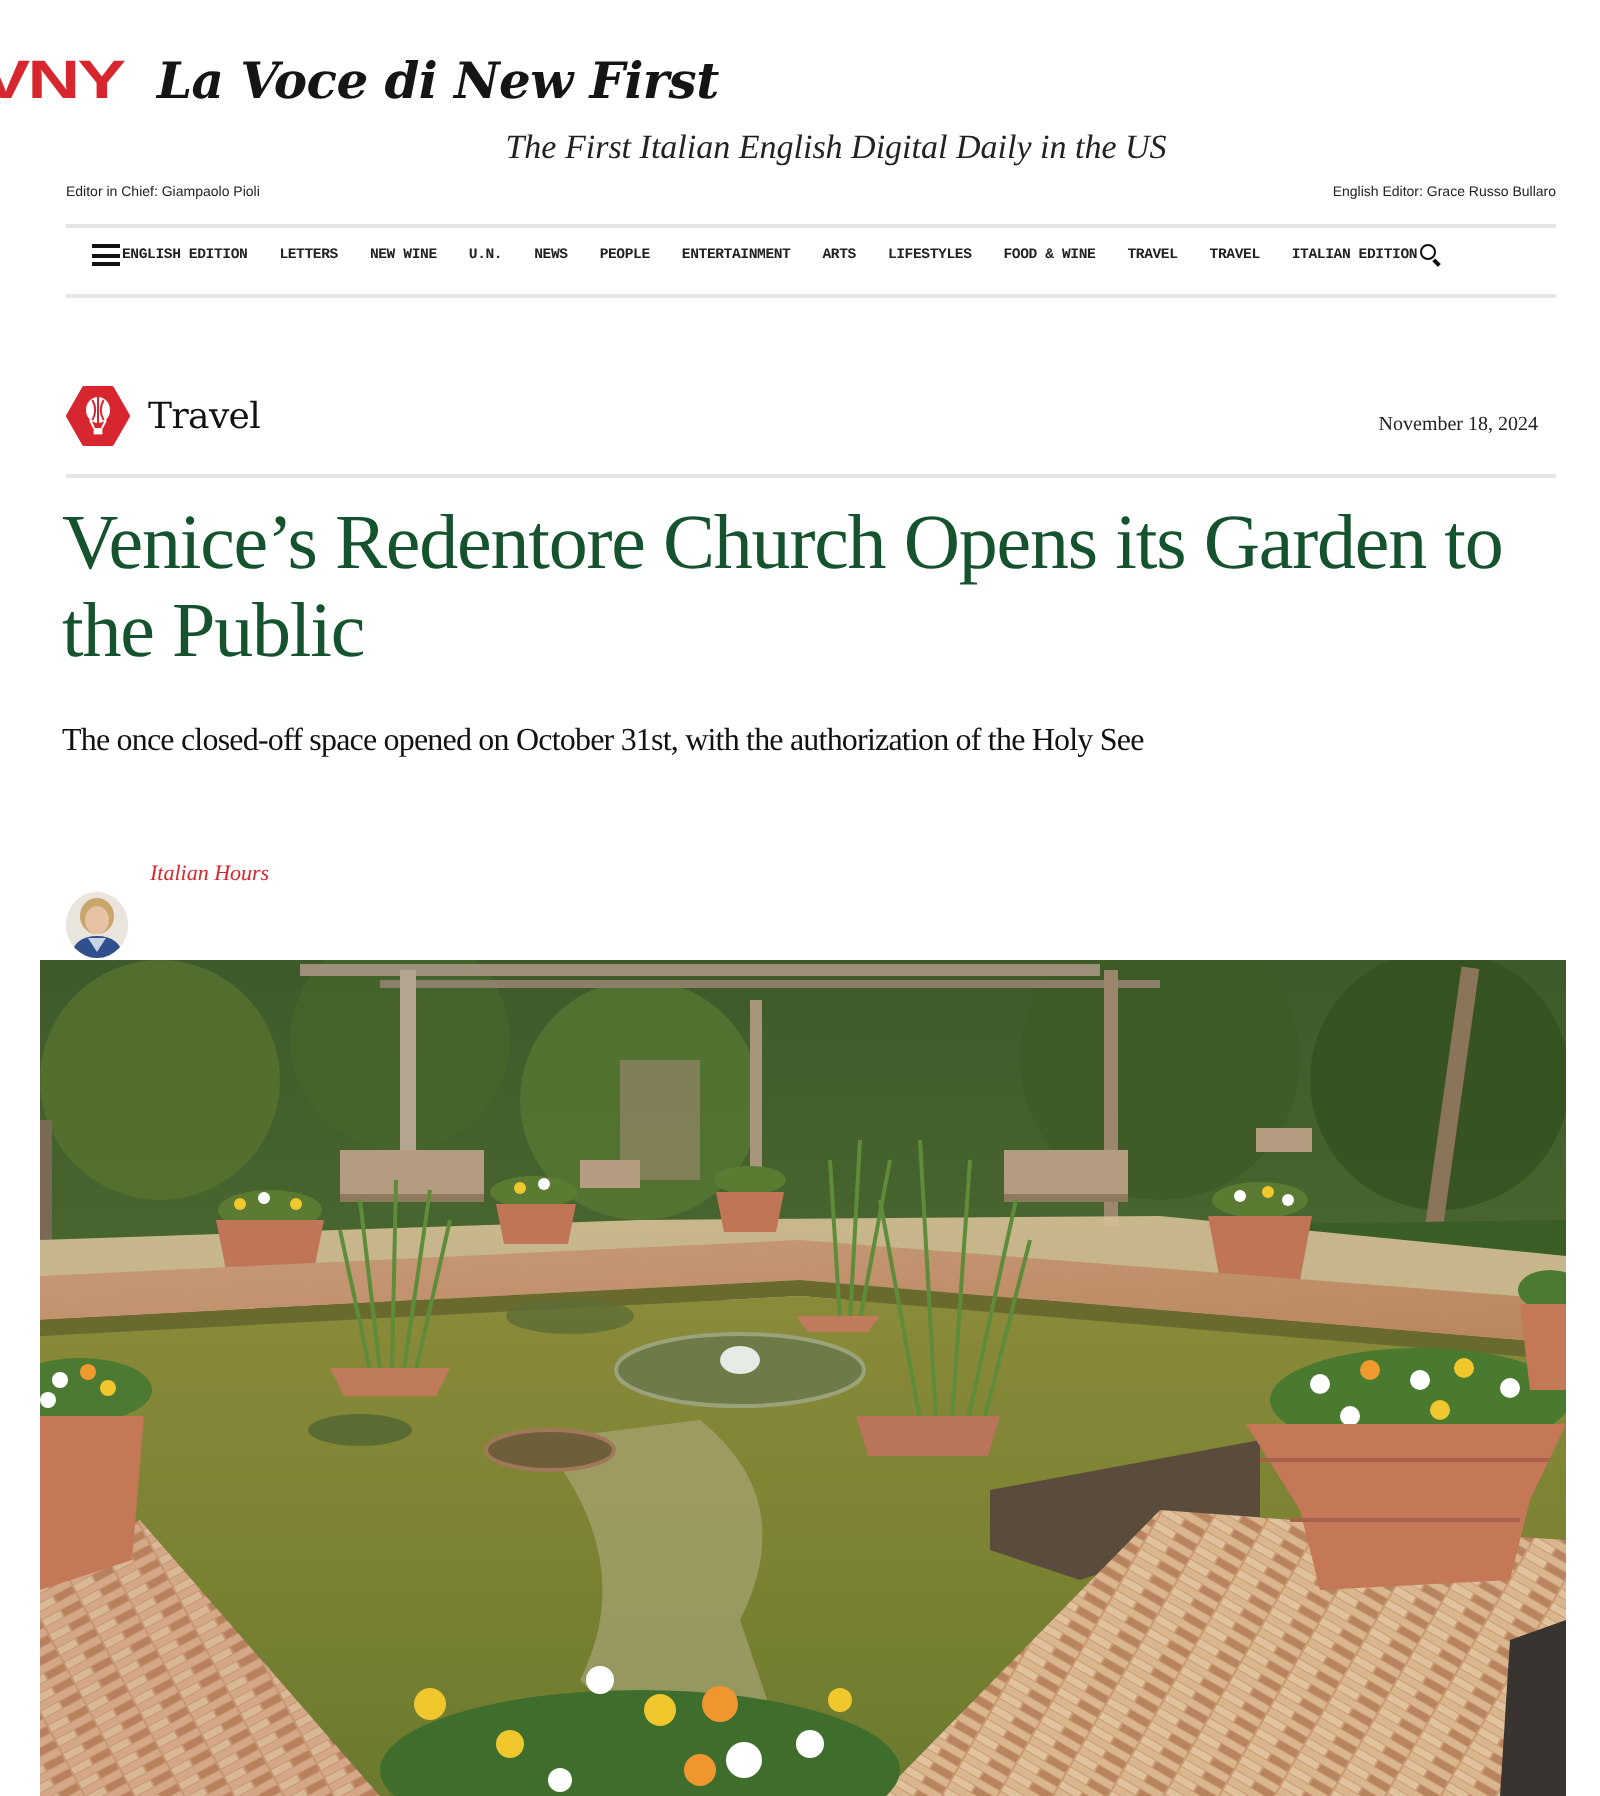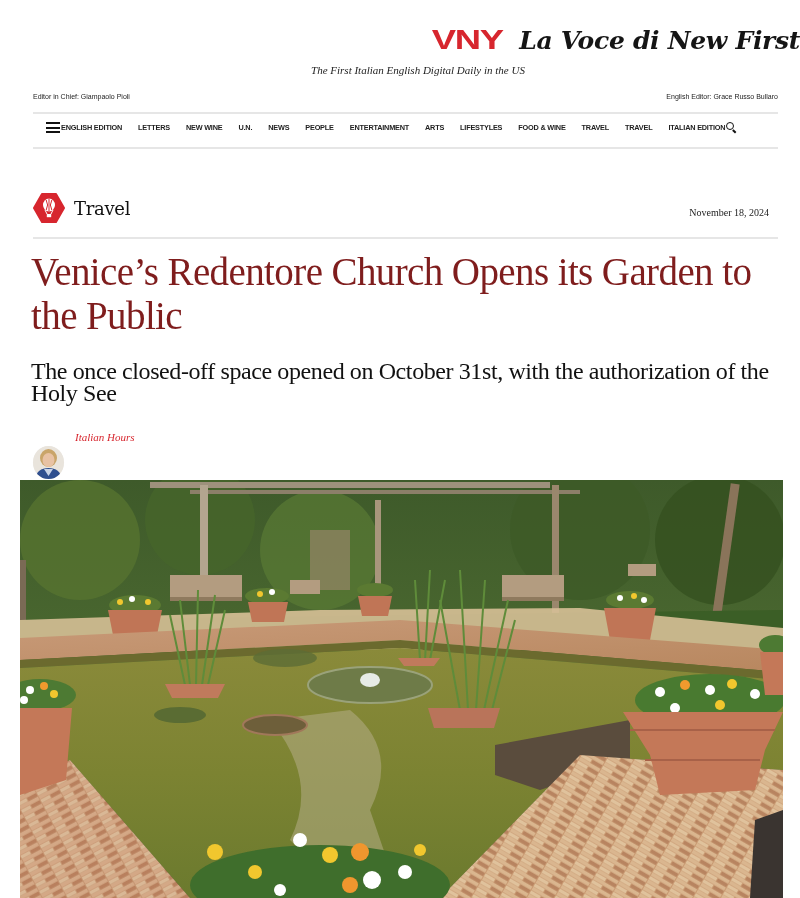--- a/index.html
+++ b/index.html
@@ -1,48 +1,48 @@
 <!DOCTYPE html>
 <html><head>
 <meta charset="utf-8">
 <style>
   * { box-sizing: border-box; margin: 0; padding: 0; }
   html, body { width: 800px; height: 898px; overflow: hidden; background: #ffffff; }
   body { position: relative; font-family: "Liberation Serif", serif; color: #111; }
 
   
   .masthead { position: absolute; left: 0; top: 22px; width: 800px; text-align: center; }
-  .logo-row { display: flex; justify-content: flex-end; align-items: center; gap: 6px; height: 36px; }
+  .logo-row { display: flex; justify-content: flex-start; align-items: center; gap: 6px; height: 36px; }
   .logo-vny { font-family: "Liberation Sans", sans-serif; font-weight: 900; font-size: 27px; color: #d7262e; letter-spacing: -1px; transform: scaleX(1.35); display: inline-block; margin-right: 20px; line-height: 1; }
   .logo-name { font-family: "DejaVu Serif", serif; font-style: italic; font-weight: bold; font-size: 25px; color: #151515; letter-spacing: -0.3px; line-height: 1; }
-  .tagline { font-family: "Liberation Serif", serif; font-style: italic; font-size: 11px; color: #222; margin-top: 6px; margin-left: 36px; }
+  .tagline { font-family: "Liberation Serif", serif; font-style: italic; font-size: 17px; color: #222; margin-top: 6px; margin-left: 36px; }
 
   .editors { position: absolute; top: 93px; left: 33px; right: 22px; display: flex; justify-content: space-between; font-family: "Liberation Sans", sans-serif; font-size: 7px; color: #222; }
 
   .rule { position: absolute; left: 33px; width: 745px; height: 2px; background: #e6e6e6; }
 
   
-  .nav { position: absolute; top: 122px; left: 46px; right: 14px; display: flex; align-items: center; font-family: Liberation Sans, sans-serif; font-size: 7.3px; font-weight: bold; color: #222; letter-spacing: -0.2px; }
+  .nav { position: absolute; top: 122px; left: 46px; right: 14px; display: flex; align-items: center; font-family: Liberation Mono, monospace; font-size: 7.3px; font-weight: bold; color: #222; letter-spacing: -0.2px; }
   .nav .hamburger { width: 14px; height: 11px; display: flex; flex-direction: column; justify-content: space-between; margin-right: 1px; }
   .nav .hamburger span { display: block; height: 2px; background: #111; }
   .nav .nav-item { white-space: nowrap; }
   .nav .gap { flex: 0 0 auto; }
   .nav .search-icon { width: 11px; height: 11px; margin-left: 1px; position: relative; }
   .nav .search-icon::before { content: ""; position: absolute; left: 0; top: 0; width: 6px; height: 6px; border: 1.6px solid #111; border-radius: 50%; }
   .nav .search-icon::after { content: ""; position: absolute; left: 7px; top: 7px; width: 4px; height: 1.6px; background: #111; transform: rotate(45deg); transform-origin: left center; }
 
   
   .category { position: absolute; top: 193px; left: 33px; display: flex; align-items: center; }
   .cat-icon { width: 32px; height: 30px; position: relative; }
   .cat-label { font-family: "DejaVu Serif", serif; font-size: 18px; color: #111; margin-left: 9px; letter-spacing: -0.3px; }
   .date { position: absolute; top: 207px; right: 31px; font-family: "Liberation Serif", serif; font-size: 10px; color: #222; }
 
   
-  .headline { position: absolute; top: 250px; left: 31px; width: 750px; font-family: "Liberation Serif", serif; font-size: 39px; line-height: 44px; color: #7f1d1d; letter-spacing: -0.6px; font-weight: normal; }
-  .subhead { position: absolute; top: 360px; left: 31px; width: 745px; font-family: "Liberation Serif", serif; font-size: 24px; line-height: 22px; color: #111; letter-spacing: -0.4px; }
+  .headline { position: absolute; top: 250px; left: 31px; width: 750px; font-family: "Liberation Serif", serif; font-size: 39px; line-height: 44px; color: #14532d; letter-spacing: -0.6px; font-weight: normal; }
+  .subhead { position: absolute; top: 360px; left: 31px; width: 745px; font-family: "Liberation Serif", serif; font-size: 16px; line-height: 22px; color: #111; letter-spacing: -0.4px; }
 
   
   .byline { position: absolute; top: 430px; left: 33px; display: flex; align-items: center; }
   .avatar { width: 31px; height: 33px; border-radius: 50%; overflow: hidden; position: relative; background: #eee; }
   .byline-text { margin-left: 11px; font-family: "Liberation Serif", serif; font-style: italic; }
   .column-name { font-size: 11px; color: #d7262e; line-height: 15px; }
   .author-name { font-size: 13px; color: #222; line-height: 18px; margin-top: 32px; }
 
   
   .photo { position: absolute; left: 20px; top: 480px; width: 763px; height: 418px; overflow: hidden; background: #4a5a2e; }

